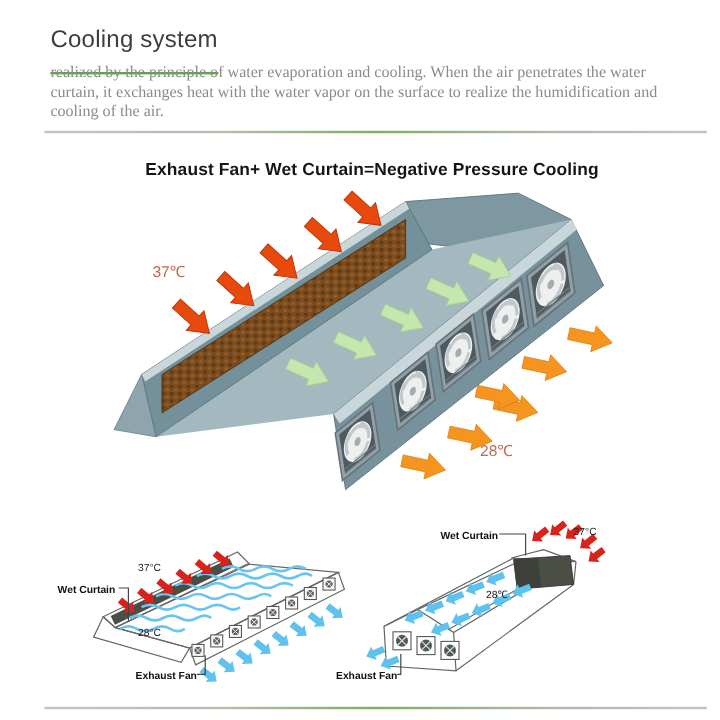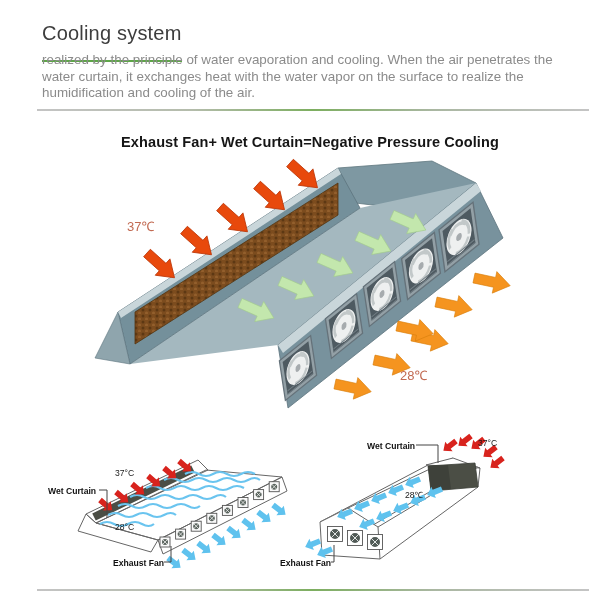--- a/index.html
+++ b/index.html
@@ -2,21 +2,21 @@
 <html><head>
 <meta charset="utf-8">
 <style>
   html,body{margin:0;padding:0;background:#fff;}
   .page{position:relative;width:600px;height:600px;background:#fff;overflow:hidden;
         font-family:"Liberation Sans",sans-serif;}
   .title{position:absolute;left:42px;top:22px;margin:0;font-size:20px;font-weight:400;
          color:#3d3d3d;display:inline-block;border-bottom:2px solid #5ea648;padding-bottom:15px;
          letter-spacing:0.2px;}
   .desc{position:absolute;left:42px;top:52px;width:524px;margin:0;font-size:13.4px;
-        line-height:16.5px;color:#8b8b8b;}
+        line-height:16.5px;color:#8b8b8b;font-family:Liberation Serif, serif;}
   .divider{position:absolute;height:2px;left:37px;width:552px;border:none;margin:0;
            background:linear-gradient(to right,#c4c4c4 0%,#b4bcab 28%,#7dae60 50%,#aab7a2 72%,#c4c4c4 100%);}
   .divider.top{top:109px;}
   .divider.bottom{top:589px;}
   .diagram-title{position:absolute;left:10px;top:134px;width:600px;text-align:center;
                  font-size:14.5px;font-weight:bold;color:#151515;letter-spacing:0.1px;}
   svg{position:absolute;overflow:visible;}
   #main-svg{left:85px;top:158px;}
   #left-svg{left:30px;top:430px;}
   #right-svg{left:270px;top:415px;}

